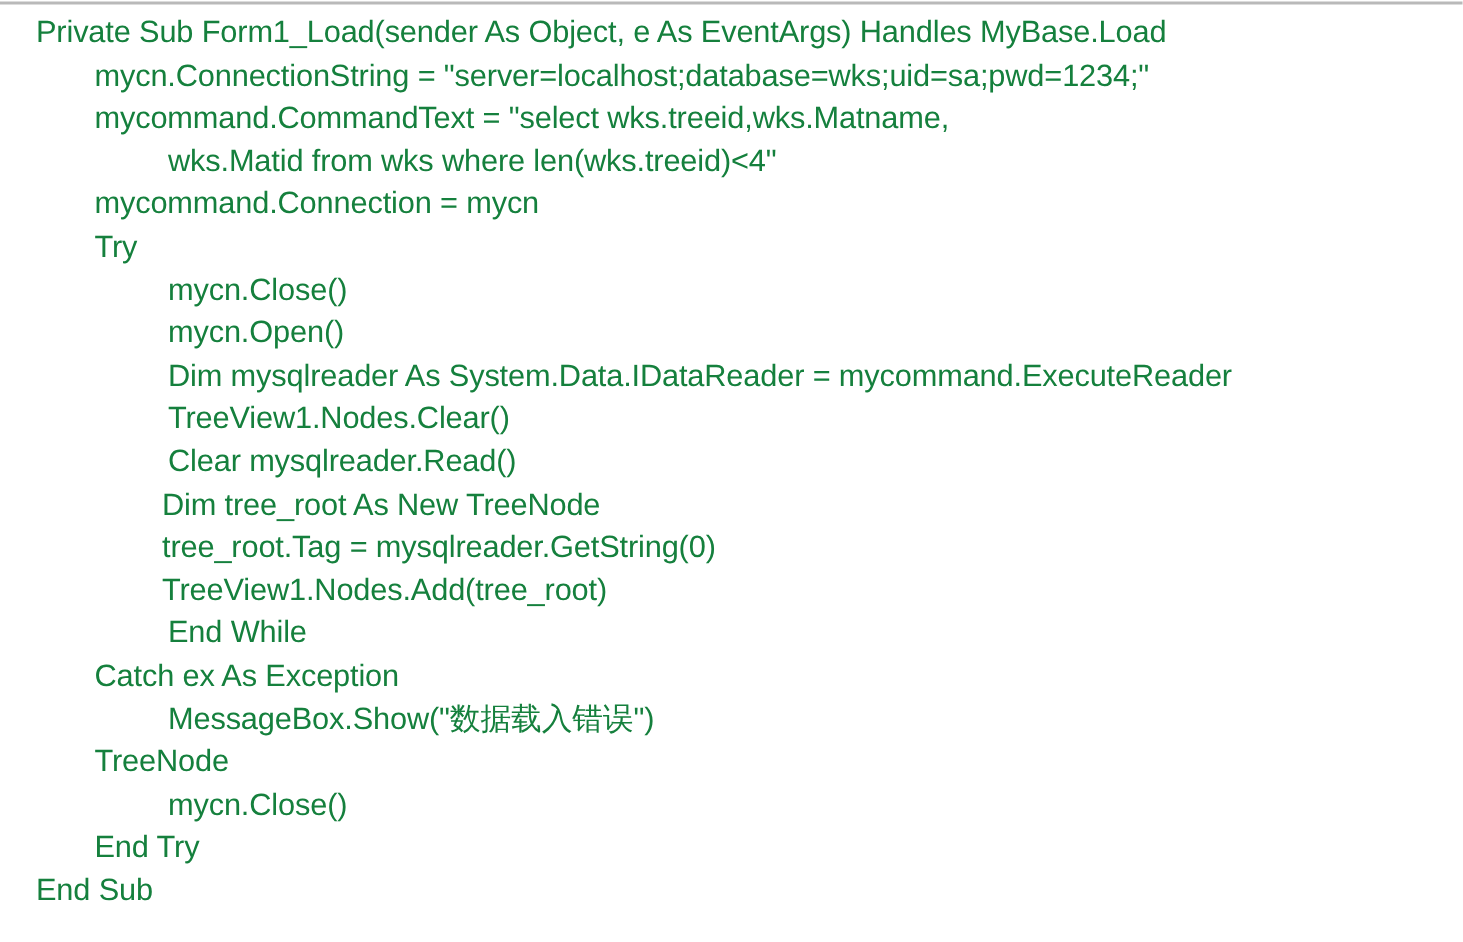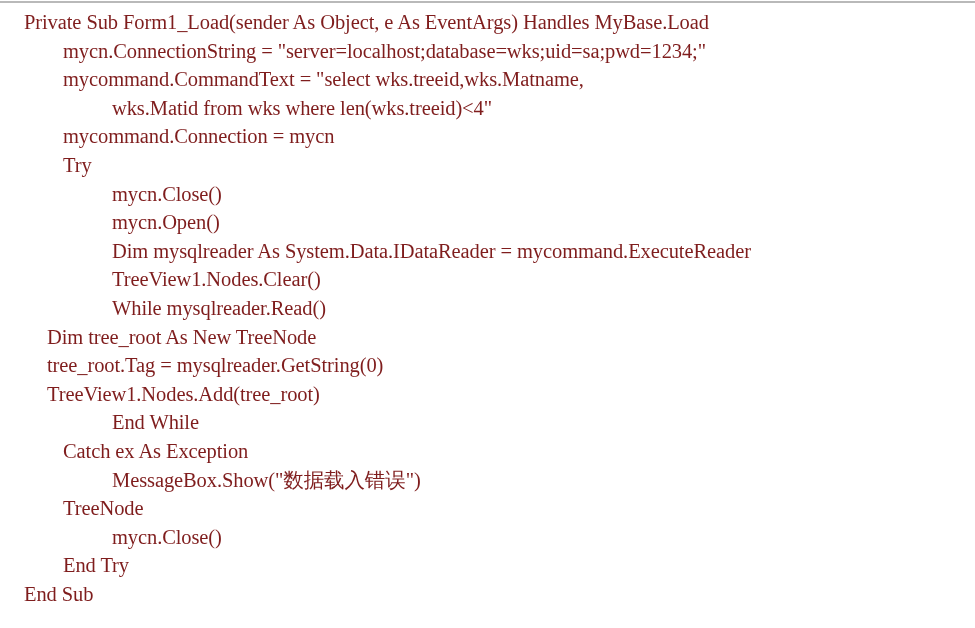--- a/index.html
+++ b/index.html
@@ -32,47 +32,47 @@
     position: absolute;
     top: 8px;
     left: 0;
     width: 975px;
   }
   .code-line {
     display: block;
     height: 28.6px;
     line-height: 28.6px;
     font-size: 20.5px;
-    color: #7f1d1d;
+    color: #15803d;
     white-space: pre;
     letter-spacing: -0.1px;
-    font-family: Liberation Serif, serif;
+    font-family: Liberation Sans, sans-serif;
   }
   .ind-0 { padding-left: 24px; }
   .ind-1 { padding-left: 63px; }
   .ind-2 { padding-left: 112px; }
-  .ind-3 { padding-left: 47px; }
+  .ind-3 { padding-left: 108px; }
 </style>
 </head>
 <body>
 
 <div id="code-listing">
   <div class="top-rule"></div>
   <div class="code-body">
       <span class="code-line ind-0">Private Sub Form1_Load(sender As Object, e As EventArgs) Handles MyBase.Load</span>
       <span class="code-line ind-1">mycn.ConnectionString = "server=localhost;database=wks;uid=sa;pwd=1234;"</span>
       <span class="code-line ind-1">mycommand.CommandText = "select wks.treeid,wks.Matname,</span>
       <span class="code-line ind-2">wks.Matid from wks where len(wks.treeid)&lt;4"</span>
       <span class="code-line ind-1">mycommand.Connection = mycn</span>
       <span class="code-line ind-1">Try</span>
       <span class="code-line ind-2">mycn.Close()</span>
       <span class="code-line ind-2">mycn.Open()</span>
       <span class="code-line ind-2">Dim mysqlreader As System.Data.IDataReader = mycommand.ExecuteReader</span>
       <span class="code-line ind-2">TreeView1.Nodes.Clear()</span>
-      <span class="code-line ind-2">While mysqlreader.Read()</span>
+      <span class="code-line ind-2">Clear mysqlreader.Read()</span>
       <span class="code-line ind-3">Dim tree_root As New TreeNode</span>
       <span class="code-line ind-3">tree_root.Tag = mysqlreader.GetString(0)</span>
       <span class="code-line ind-3">TreeView1.Nodes.Add(tree_root)</span>
       <span class="code-line ind-2">End While</span>
       <span class="code-line ind-1">Catch ex As Exception</span>
       <span class="code-line ind-2">MessageBox.Show("数据载入错误")</span>
       <span class="code-line ind-1">TreeNode</span>
       <span class="code-line ind-2">mycn.Close()</span>
       <span class="code-line ind-1">End Try</span>
       <span class="code-line ind-0">End Sub</span>

